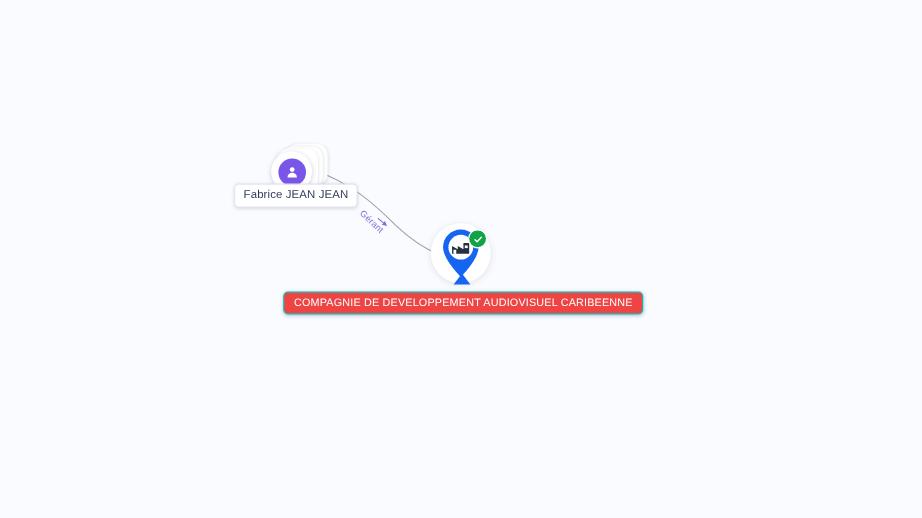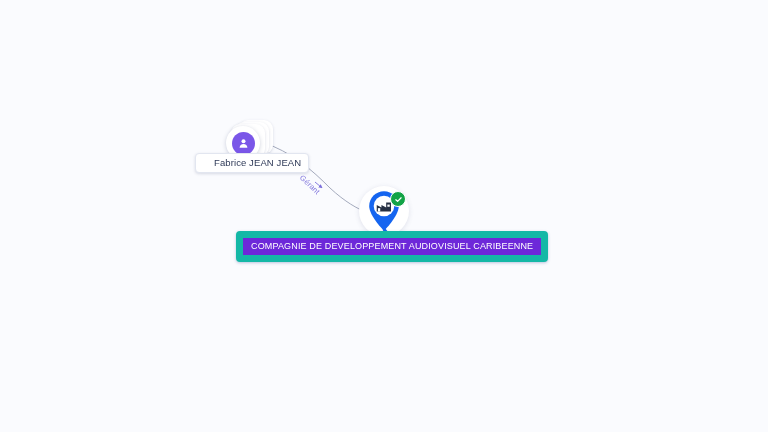--- a/index.html
+++ b/index.html
@@ -80,21 +80,21 @@
     background: #7a56e8;
     display: flex;
     align-items: center;
     justify-content: center;
   }
 
   #person-label {
     position: absolute;
     left: 195px;
     top: 153px;
-    padding: 3px 7px 4px 18px;
+    padding: 3px 7px 4px 7px;
     background: #ffffff;
     border: 1px solid #e2e6f0;
     border-radius: 4px;
     box-shadow: 0 1px 3px rgba(80,90,130,0.20);
     font-size: 9.5px;
     color: #2f3a58;
     white-space: nowrap;
     letter-spacing: 0.1px;
   }
 
@@ -133,24 +133,24 @@
     background: #12a346;
     border: 1.5px solid #ffffff;
     display: flex;
     align-items: center;
     justify-content: center;
   }
 
   #company-label {
     position: absolute;
     left: 236px;
-    top: 231px;
+    top: 243px;
     padding: 3px 8px 4px 8px;
-    background: #6d28d9;
-    border: 7px solid #14b8a6;
+    background: #ef4444;
+    border: 1px solid #14b8a6;
     border-radius: 4px;
     box-shadow: 0 1px 3px rgba(40,70,150,0.30);
     font-size: 9px;
     color: #ffffff;
     white-space: nowrap;
     letter-spacing: 0.15px;
   }
   #company-label-pointer {
     position: absolute;
     left: 378px;

